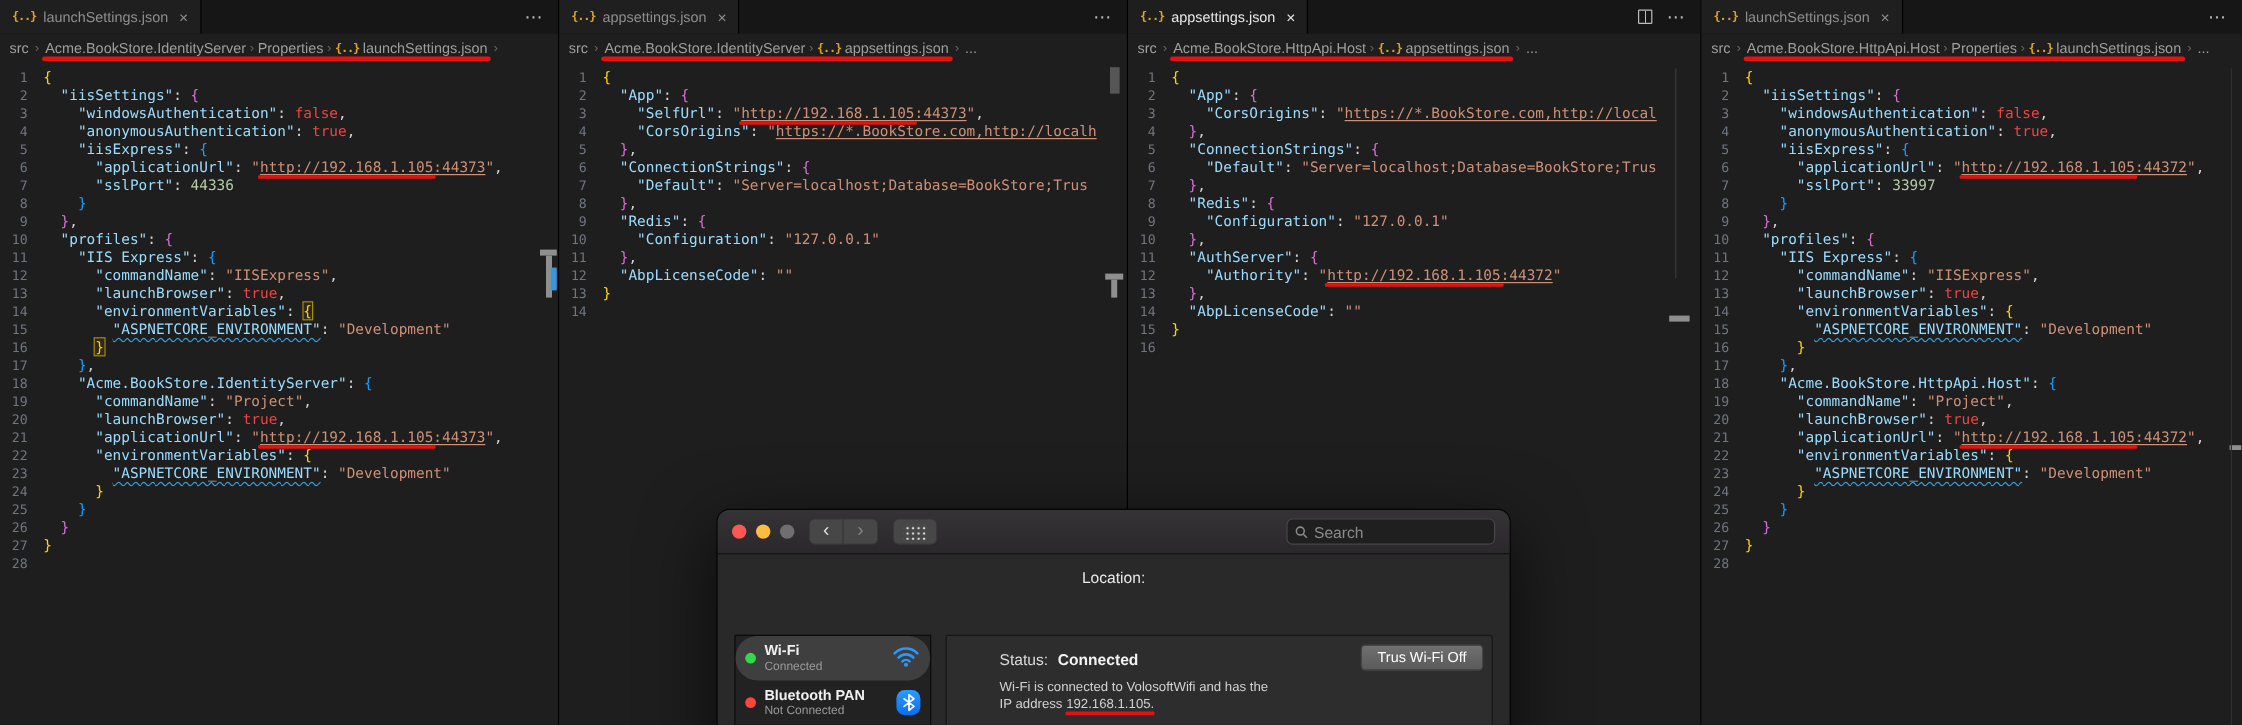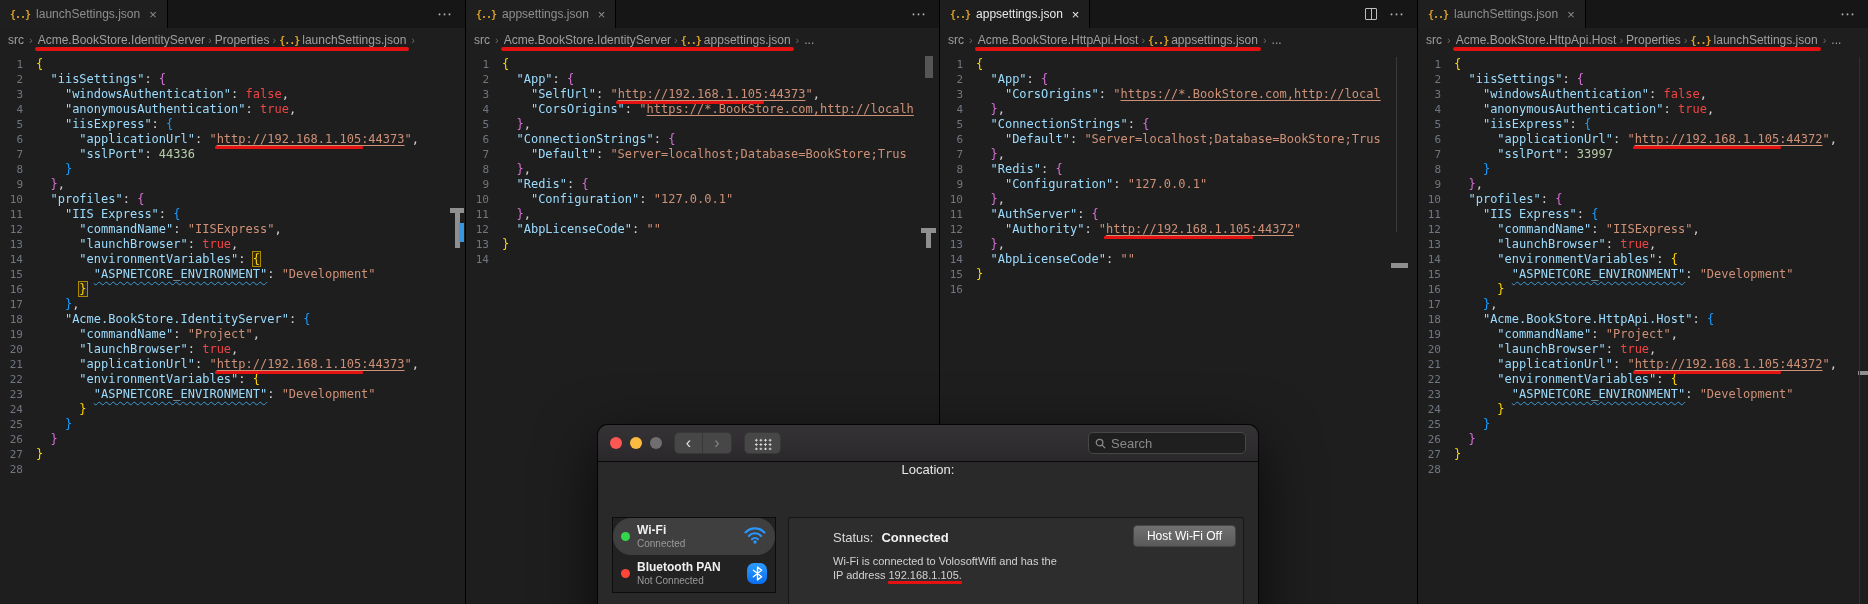--- a/index.html
+++ b/index.html
@@ -55,24 +55,24 @@
   .net-title { position:absolute; left:0; right:0; text-align:center; color:#b5b5b5; font-size:13px; pointer-events:none; }
   .nav { display:flex; margin-left:12px; }
   .nav-btn { width:29px; height:22px; background:#474747; border:1px solid #383838;
              display:flex; align-items:center; justify-content:center; color:#e0e0e0; font-size:16px; line-height:1; }
   .nav-btn.back { border-radius:5px 0 0 5px; }
   .nav-btn.fwd  { border-radius:0 5px 5px 0; border-left:none; color:#868686; }
   .grid-btn { width:37px; height:22px; margin-left:12px; background:#474747; border:1px solid #383838; border-radius:5px;
               display:flex; align-items:center; justify-content:center; }
   .grid-dots { width:19px; height:13px; background-image:radial-gradient(#e3e3e3 1px, transparent 1.25px);
                background-size:4.6px 4.4px; background-position:1px 1px; }
-  .search { margin-left:auto; width:158px; height:22px; background:#1f1f1f; border:1px solid #474747; border-radius:5px;
+  .search { margin-left:auto; width:174px; height:22px; background:#1f1f1f; border:1px solid #474747; border-radius:5px;
             display:flex; align-items:center; padding:0 6px; gap:5px; color:#8a8a8a; font-size:13px; z-index:2; }
 
-  .loc-row { margin-top:0; display:flex; align-items:center; justify-content:center; gap:8px;
+  .loc-row { margin-top:12px; display:flex; align-items:center; justify-content:center; gap:8px;
              color:#e8e8e8; font-size:13px; }
   .loc-select { width:278px; height:23px; background:#525252; border:1px solid #353535; border-radius:5px;
                 position:relative; display:flex; align-items:center; padding-left:9px; color:#fff; }
   .loc-cap { position:absolute; right:-1px; top:-1px; bottom:-1px; width:20px; background:#c23a2f;
              border-radius:0 5px 5px 0; display:flex; flex-direction:column; align-items:center; justify-content:center; gap:3px; }
   .tri-up   { width:0; height:0; border-left:3.5px solid transparent; border-right:3.5px solid transparent; border-bottom:4.5px solid #fff; }
   .tri-down { width:0; height:0; border-left:3.5px solid transparent; border-right:3.5px solid transparent; border-top:4.5px solid #fff; }
 
   .panel-row { display:flex; margin:40px 14px 0 14px; gap:12px; align-items:flex-start; }
   .sidebar { width:164px; background:#222; border:1px solid #0c0c0c; }
@@ -620,21 +620,21 @@
               </svg>
             </span>
           </span>
         </div>
       </div>
     <div class="status-panel">
       <div class="status-line">
         <span class="status-label">Status:</span>
         <span class="status-value">Connected</span>
       </div>
-      <div class="wifi-btn">Host Wi-Fi Off</div>
+      <div class="wifi-btn">Trus Wi-Fi Off</div>
       <div class="status-desc">
         <div>Wi-Fi is connected to VolosoftWifi and has the</div>
         <div>
           <span>IP address </span><span class="ip-underline">192.168.1.105.</span>
         </div>
       </div>
     </div>
   </div>
 </div>
 

